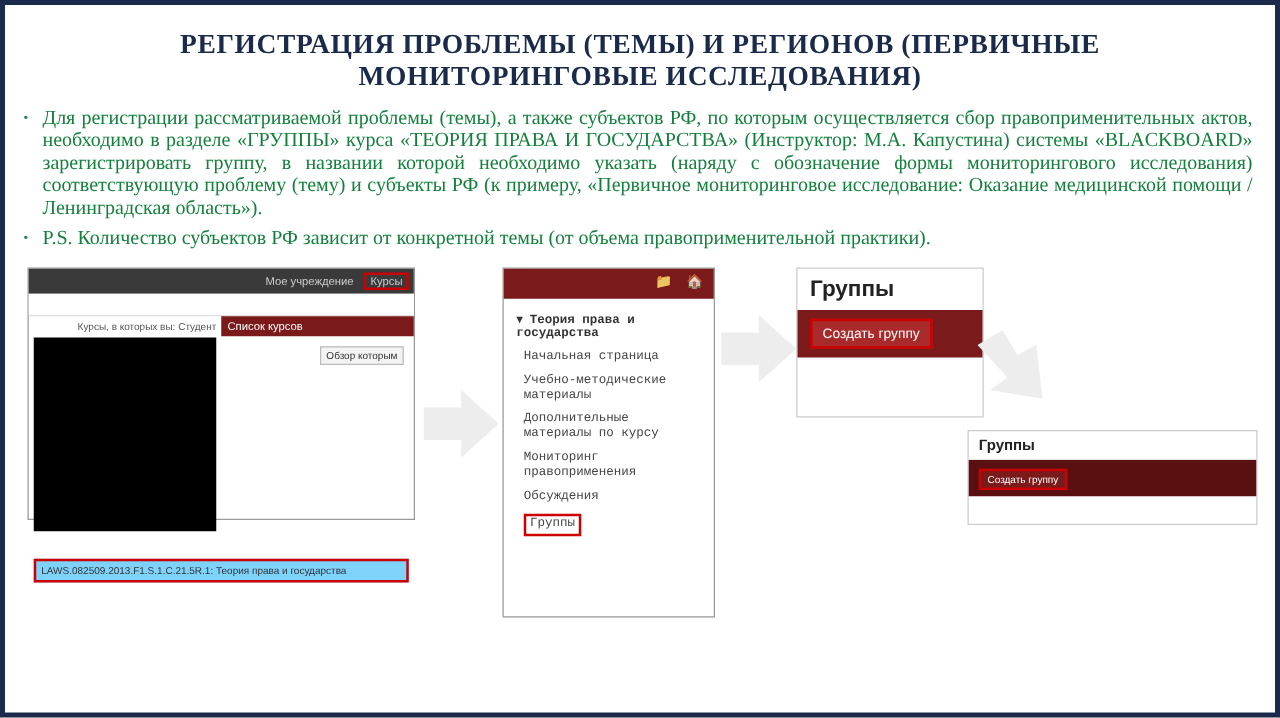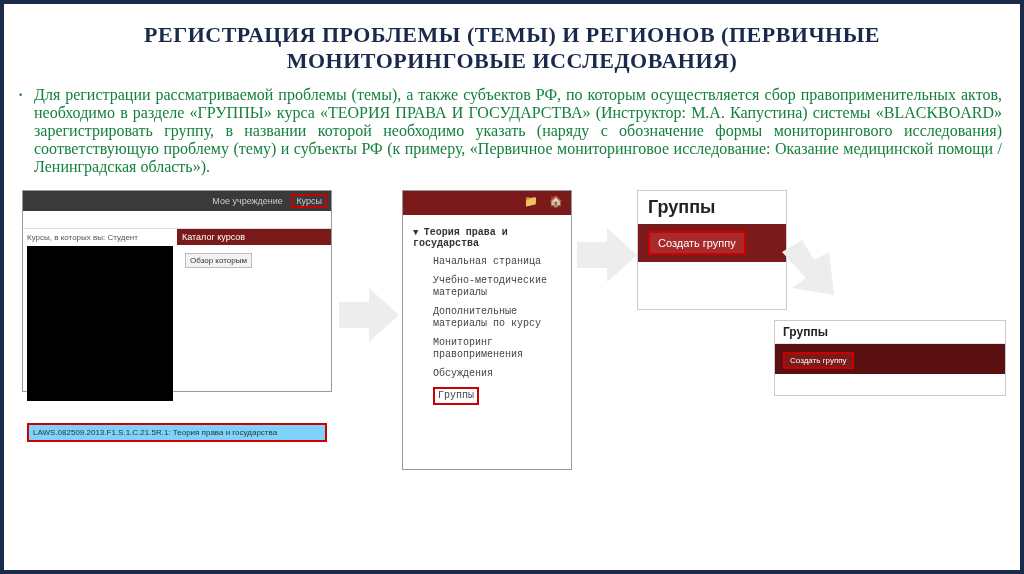--- a/index.html
+++ b/index.html
@@ -63,33 +63,33 @@
 
 
 .s1 { left: 18px; top: 0; width: 310px; height: 202px; }
 .s1 .topbar { background: #3a3a3a; height: 20px; color: #ccc; font-size: 9px; text-align: right; padding: 3px 4px; }
 .s1 .topbar span { margin-left: 6px; }
 .s1 .hlbox { border: 2px solid #c00; display: inline-block; padding: 0 3px; }
 .s1 .bar2 { background: #fff; height: 18px; border-bottom: 1px solid #ddd; }
 .s1 .cols { display: flex; height: 190px; }
 .s1 .col { flex: 1; }
 .s1 .colhead { background: #7a1a1a; color: #fff; font-size: 9px; padding: 3px 5px; }
-.s1 .colbody { padding: 4px; font-size: 8px; color: #555; }
+.s1 .colbody { padding: 4px; font-size: 8px; color: #555; text-align: right; }
 .s1 .black { background: #000; height: 155px; margin-top: 4px; }
 .s1 .col2 .btn { border: 1px solid #bbb; font-size: 8px; padding: 2px 4px; display: inline-block; margin: 4px; background: #f3f3f3; color: #333; }
 .s1 .bottom { border: 2px solid #c00; margin: 4px; font-size: 8px; padding: 3px 4px; color: #333; background: #7dd3fc; }
 
 
 .s2 { left: 398px; top: 0; width: 170px; height: 280px; }
 .s2 .top { background: #7a1a1a; height: 24px; color: #fff; text-align: right; padding: 4px 8px; font-size: 11px; }
 .s2 .top span { margin-left: 8px; opacity: 0.85; }
 .s2 .menu { padding: 12px 10px; font-size: 10px; color: #444; font-family: Liberation Mono, monospace; }
 .s2 .menu .hdr { font-weight: bold; color: #333; margin-bottom: 6px; }
 .s2 .menu .hdr:before { content: "▼ "; font-size: 9px; }
-.s2 .menu .item { margin: 7px 0 7px 20px; line-height: 1.2; }
+.s2 .menu .item { margin: 7px 0 7px 6px; line-height: 1.2; }
 .s2 .menu .last { border: 2px solid #c00; display: inline-block; padding: 1px 3px; }
 
 
 .s3 { left: 633px; top: 0; width: 150px; height: 120px; border-color: #ccc; }
 .s3 .hdr { font-size: 18px; font-weight: bold; padding: 6px 10px; color: #222; }
 .s3 .band { background: #7a1a1a; padding: 7px 10px; }
 .s3 .btn { background: #a82a2a; color: #fff; font-size: 11px; padding: 4px 8px; border: 2px solid #c00; display: inline-block; }
 
 
 .s4 { left: 770px; top: 130px; width: 232px; height: 76px; border-color: #ccc; }
@@ -99,39 +99,40 @@
 .s4 .row { font-size: 8px; padding: 5px 8px; color: #333; border-top: 1px solid #ddd; }
 </style>
 </head>
 <body>
 
 <div class="slide">
   <div class="title">РЕГИСТРАЦИЯ ПРОБЛЕМЫ (ТЕМЫ) И РЕГИОНОВ (ПЕРВИЧНЫЕ МОНИТОРИНГОВЫЕ ИССЛЕДОВАНИЯ)</div>
 
   <ul class="bullets">
     <li>Для регистрации рассматриваемой проблемы (темы), а также субъектов РФ, по которым осуществляется сбор правоприменительных актов, необходимо в разделе «ГРУППЫ» курса «ТЕОРИЯ ПРАВА И ГОСУДАРСТВА» (Инструктор: М.А. Капустина) системы «BLACKBOARD» зарегистрировать группу, в названии которой необходимо указать (наряду с обозначение формы мониторингового исследования) соответствующую проблему (тему) и субъекты РФ (к примеру, «Первичное мониторинговое исследование: Оказание медицинской помощи / Ленинградская область»).</li>
+    <li>P.S. Количество субъектов РФ зависит от конкретной темы (от объема правоприменительной практики).</li>
   </ul>
 
   <div class="gallery">
 
     <div class="shot s1">
       <div class="topbar">
         <span>Мое учреждение</span>
         <span class="hlbox">Курсы</span>
       </div>
       <div class="bar2"></div>
       <div class="cols">
         <div class="col">
           <div class="colbody">
             <div>Курсы, в которых вы: Студент</div>
             <div class="black"></div>
           </div>
         </div>
         <div class="col col2">
-          <div class="colhead">Каталог курсов</div>
+          <div class="colhead">Список курсов</div>
           <div class="colbody">
             <span class="btn">Обзор которым</span>
           </div>
         </div>
       </div>
       <div class="bottom">LAWS.082509.2013.F1.S.1.C.21.5R.1: Теория права и государства</div>
     </div>
 
     <div class="arrow" style="left:330px; top:90px;">
       <svg width="70" height="70" viewBox="0 0 70 70">

